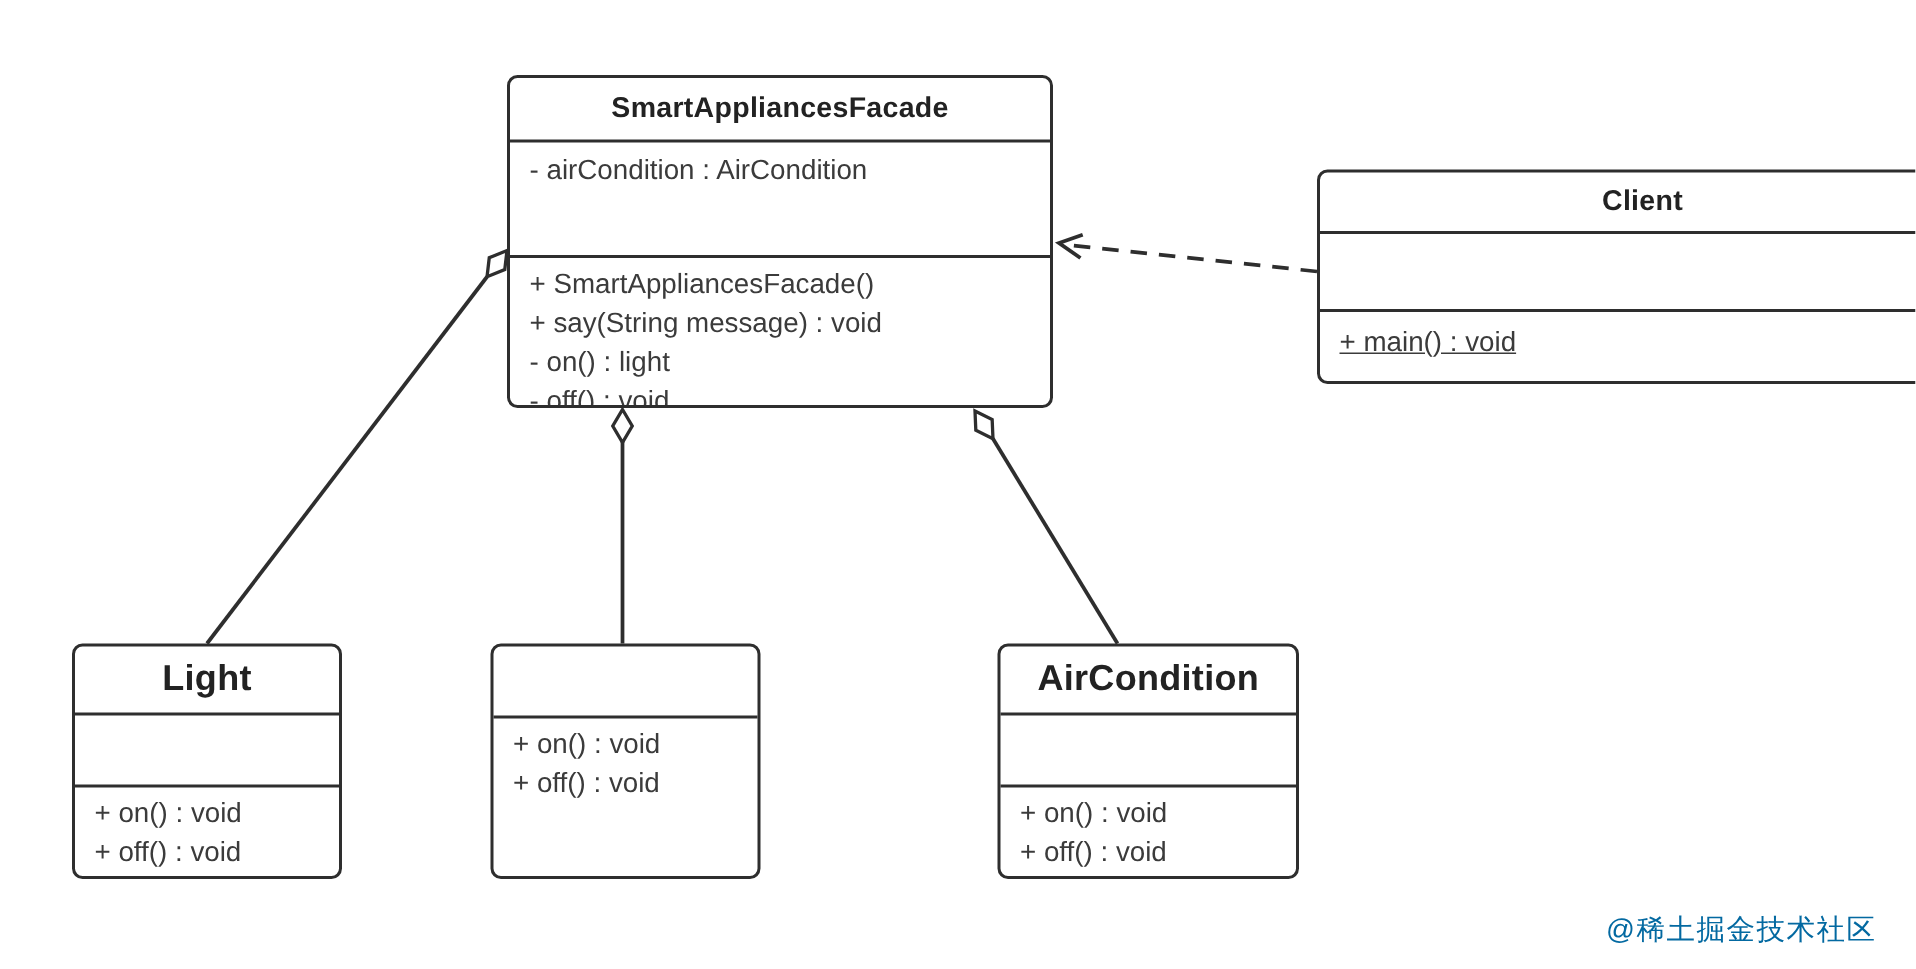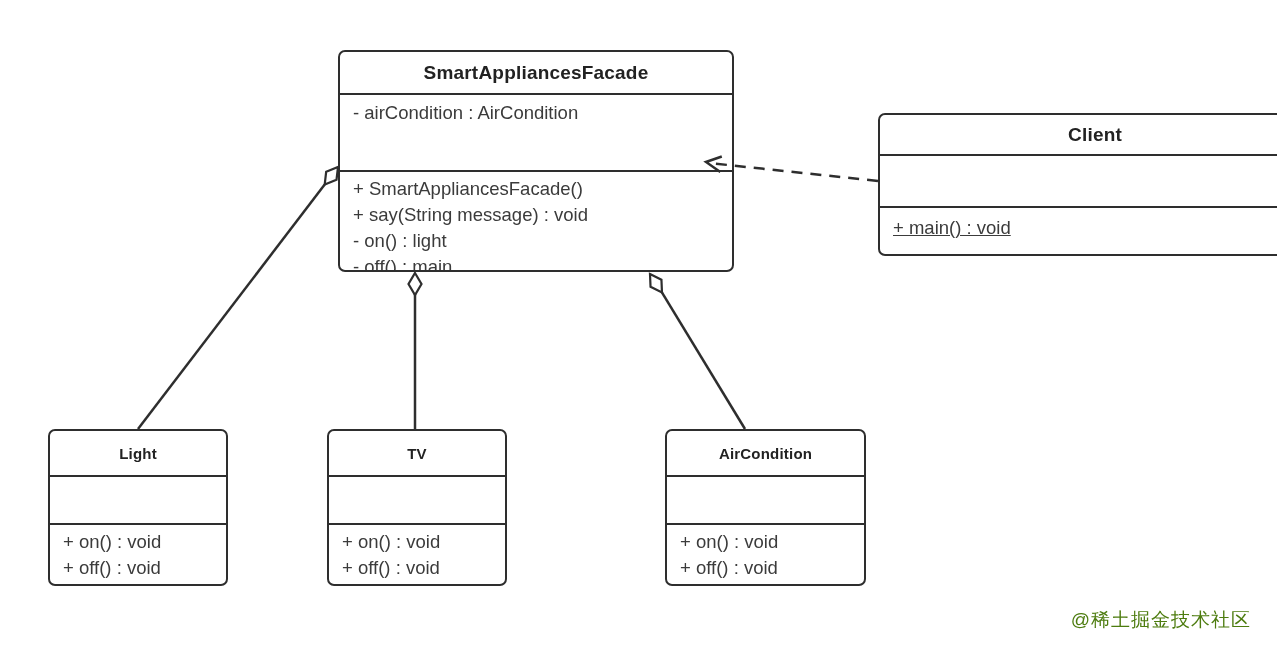--- a/index.html
+++ b/index.html
@@ -42,67 +42,67 @@
   }
   .uml-methods {
     box-sizing: border-box;
     flex: 1;
     padding: 4px 13px 0 13px;
     font-size: 18.5px;
     line-height: 26px;
     overflow: hidden;
   }
   
-  #facade { left: 338px; top: 50px; width: 396px; height: 222px; }
+  #facade { left: 338px; top: 50px; width: 364px; height: 222px; }
   #facade .uml-title { height: 43px; }
   #facade .uml-attrs { height: 77px; }
   
   #client { left: 878px; top: 113px; width: 434px; height: 143px; }
   #client .uml-title { height: 41px; }
   #client .uml-attrs { height: 52px; }
   #client .uml-methods { padding-top: 7px; text-decoration: underline; }
   
   .small-class { width: 180px; height: 157px; }
-  .small-class .uml-title { height: 46px; font-size: 15px; }
+  .small-class .uml-title { height: 46px; font-size: 24px; }
   .small-class .uml-attrs { height: 48px; }
   .small-class .uml-methods { padding-top: 4px; line-height: 26px; border-radius: 17px; }
   #light { left: 48px; top: 429px; }
   #tv { left: 327px; top: 429px; }
   #aircondition { left: 638px; top: 429px; width: 201px; margin-left: 27px; }
 
   svg.connectors {
     position: absolute;
     left: 0; top: 0;
     width: 1277px; height: 646px;
     pointer-events: none;
   }
   .watermark {
     position: absolute;
     right: 26px;
     bottom: 13px;
     font-size: 19px;
-    color: #4d7c0f;
+    color: #0369a1;
     letter-spacing: 1px;
   }
 </style>
 </head>
 <body>
 
 <div class="canvas">
 
   <div class="uml-class" id="facade">
     <div class="uml-title">SmartAppliancesFacade</div>
     <div class="uml-attrs">
       <div>- airCondition : AirCondition</div>
     </div>
     <div class="uml-methods">
       <div>+ SmartAppliancesFacade()</div>
       <div>+ say(String message) : void</div>
       <div>- on() : light</div>
-      <div>- off() : main</div>
+      <div>- off() : void</div>
     </div>
   </div>
 
   <div class="uml-class" id="client">
     <div class="uml-title">Client</div>
     <div class="uml-attrs"></div>
     <div class="uml-methods">
       <div>+ main() : void</div>
     </div>
   </div>
@@ -110,21 +110,20 @@
   <div class="uml-class small-class" id="light">
     <div class="uml-title">Light</div>
     <div class="uml-attrs"></div>
     <div class="uml-methods">
       <div>+ on() : void</div>
       <div>+ off() : void</div>
     </div>
   </div>
 
   <div class="uml-class small-class" id="tv">
-    <div class="uml-title">TV</div>
     <div class="uml-attrs"></div>
     <div class="uml-methods">
       <div>+ on() : void</div>
       <div>+ off() : void</div>
     </div>
   </div>
 
   <div class="uml-class small-class" id="aircondition">
     <div class="uml-title">AirCondition</div>
     <div class="uml-attrs"></div>

